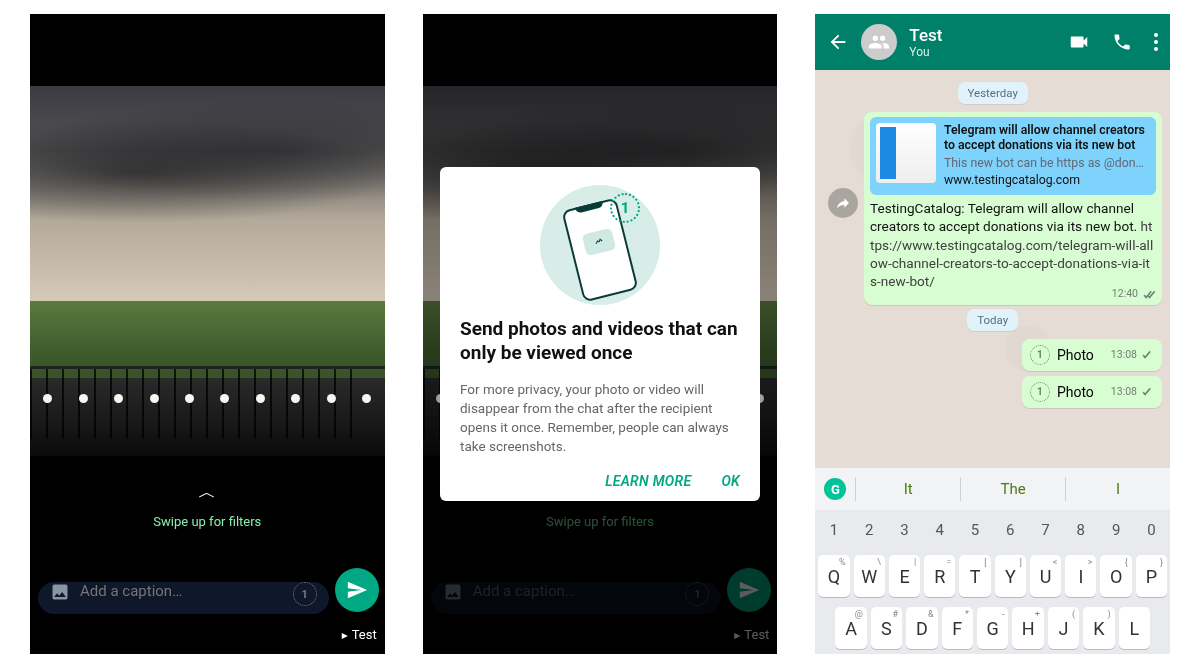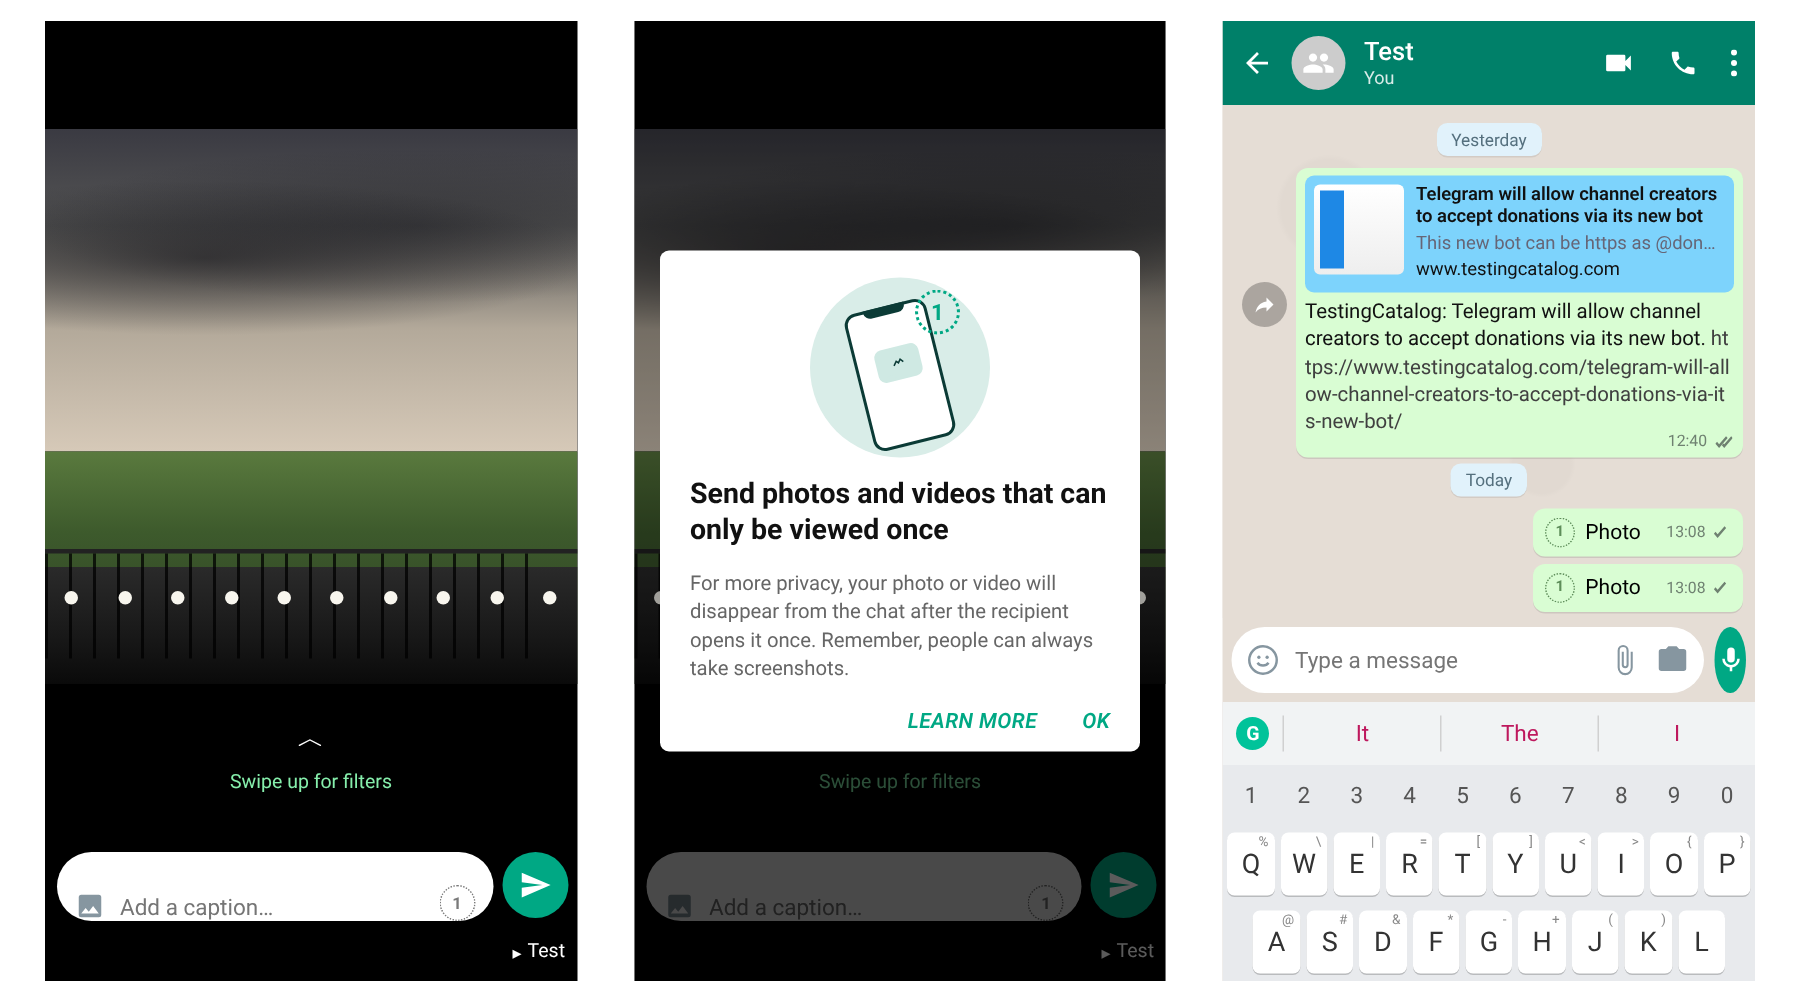--- a/index.html
+++ b/index.html
@@ -21,22 +21,22 @@
   .railing { position:absolute; bottom:0; left:0; right:0; height:90px; }
   .rail-top { height:3px; background:#222; }
   .rail-bars { display:flex; height:70px; }
   .rail-bars span { width:2px; height:100%; background:rgba(0,0,0,.75); margin-right:14px; }
   .lights { position:absolute; top:28px; left:0; right:0; display:flex; justify-content:space-around; }
   .lights span { width:9px; height:9px; background:#f8f6ee; border-radius:50%; }
 
   .chevron-up { position:absolute; bottom:150px; left:50%; transform:translateX(-50%); color:#fff; font-size:18px; }
   .swipe-text { position:absolute; bottom:125px; width:100%; text-align:center; color:#86efac; font-size:13px; }
 
-  .caption-bar { position:absolute; bottom:40px; left:8px; right:56px; height:46px; background:#ffffff;
-    border-radius:23px; display:flex; align-items:flex-end; padding:0 12px; gap:10px; }
+  .caption-bar { position:absolute; bottom:40px; left:8px; right:56px; height:32px; background:#0f172a;
+    border-radius:23px; display:flex; align-items:flex-start; padding:0 12px; gap:10px; }
   .caption-bar.dim { opacity: .44; }
   .caption-input { flex:1; border:none; outline:none; font-size:15px; color:#888; background:transparent; }
   .send-btn { position:absolute; bottom:42px; right:6px; width:44px; height:44px; border-radius:50%;
     background:#00a884; display:flex; align-items:center; justify-content:center; }
   .send-btn.dim { opacity: .55; }
   .recipient-tag { position:absolute; bottom:12px; right:8px; color:#fff; font-size:13px; display:flex; align-items:center; gap:4px; }
   .recipient-tag.dim { opacity:.55; }
   .recipient-tag::before { content:"▸"; font-size:12px; }
 
   
@@ -99,21 +99,21 @@
   .input-box { flex:1; height:44px; background:#fff; border-radius:23px; display:flex; align-items:center; padding:0 10px; gap:10px; }
   .input-box input { flex:1; border:none; outline:none; font-size:15px; color:#777; }
   .mic-btn { width:44px; height:44px; border-radius:50%; background:#00a884; display:flex; align-items:center; justify-content:center; }
 
   
   .keyboard { background:#e8eaed; padding-top:0; }
   .sugg { display:flex; align-items:center; height:42px; background:#f1f3f4; }
   .sugg-g { width:40px; display:flex; align-items:center; justify-content:center; }
   .sugg-g span { width:22px; height:22px; border-radius:50%; background:#00c39a; color:#fff; display:flex;
     align-items:center; justify-content:center; font-weight:700; font-size:13px; }
-  .sugg div.word { flex:1; text-align:center; font-size:15px; color:#be185d; border-left:1px solid #d0d0d0; height:24px;
+  .sugg div.word { flex:1; text-align:center; font-size:15px; color:#4d7c0f; border-left:1px solid #d0d0d0; height:24px;
     display:flex; align-items:center; justify-content:center; }
   .krow { display:flex; padding:5px 3px; gap:4px; }
   .key { flex:1; height:42px; background:#fff; border-radius:5px; display:flex; align-items:center; justify-content:center;
     font-size:18px; color:#333; box-shadow:0 1px 0 rgba(0,0,0,.2); position:relative; }
   .key.num { background:transparent; box-shadow:none; font-size:15px; color:#555; height:30px; }
   .key sup { position:absolute; top:2px; right:4px; font-size:9px; color:#888; }
   .krow.pad { padding:5px 20px; }
 
   svg { display:block; }
   .ic { fill:#fff; }
@@ -337,42 +337,20 @@
       <span>Photo</span>
       <span class="mt">
         <span>13:08</span>
         <svg width="14" height="10" viewBox="0 0 16 11">
             <path fill="#6f8171" d="M11.07.65L5.8 6.9 4.2 5 3 6.4l2.8 3.3L12.3 2z"></path>
           </svg>
       </span>
     </div>
   </div>
 
-  <div class="input-row">
-    <div class="input-box">
-      <svg width="22" height="22" viewBox="0 0 24 24">
-          <circle cx="12" cy="12" r="10" fill="none" stroke="#8696a0" stroke-width="1.8"></circle>
-          <circle cx="9" cy="10" r="1.2" fill="#8696a0"></circle>
-          <circle cx="15" cy="10" r="1.2" fill="#8696a0"></circle>
-          <path d="M8 14c1 1.5 2.5 2 4 2s3-.5 4-2" fill="none" stroke="#8696a0" stroke-width="1.8"></path>
-        </svg>
-      <input style="color: rgb(51, 51, 51);" placeholder="Type a message">
-      <svg width="22" height="22" viewBox="0 0 24 24">
-          <path class="ic-g" d="M16.5 6v11.5a4 4 0 1 1-8 0V5a2.5 2.5 0 0 1 5 0v10.5a1 1 0 1 1-2 0V6H10v9.5a2.5 2.5 0 0 0 5 0V5a4 4 0 0 0-8 0v12.5a5.5 5.5 0 0 0 11 0V6z"></path>
-        </svg>
-      <svg width="22" height="22" viewBox="0 0 24 24">
-          <path class="ic-g" d="M12 15.2A3.2 3.2 0 1 0 12 8.8a3.2 3.2 0 0 0 0 6.4zM9 2l-1.8 2H4a2 2 0 0 0-2 2v12a2 2 0 0 0 2 2h16a2 2 0 0 0 2-2V6a2 2 0 0 0-2-2h-3.2L15 2z"></path>
-        </svg>
-    </div>
-    <div class="mic-btn">
-      <svg width="20" height="20" viewBox="0 0 24 24">
-          <path class="ic" d="M12 14a3 3 0 0 0 3-3V5a3 3 0 0 0-6 0v6a3 3 0 0 0 3 3zm5-3a5 5 0 0 1-10 0H5a7 7 0 0 0 6 6.9V21h2v-3.1A7 7 0 0 0 19 11z"></path>
-        </svg>
-    </div>
-  </div>
 
   <div class="keyboard">
     <div class="sugg">
       <div class="sugg-g">
           <span>G</span>
         </div>
       <div class="word">It</div>
       <div class="word">The</div>
       <div class="word">I</div>
     </div>

